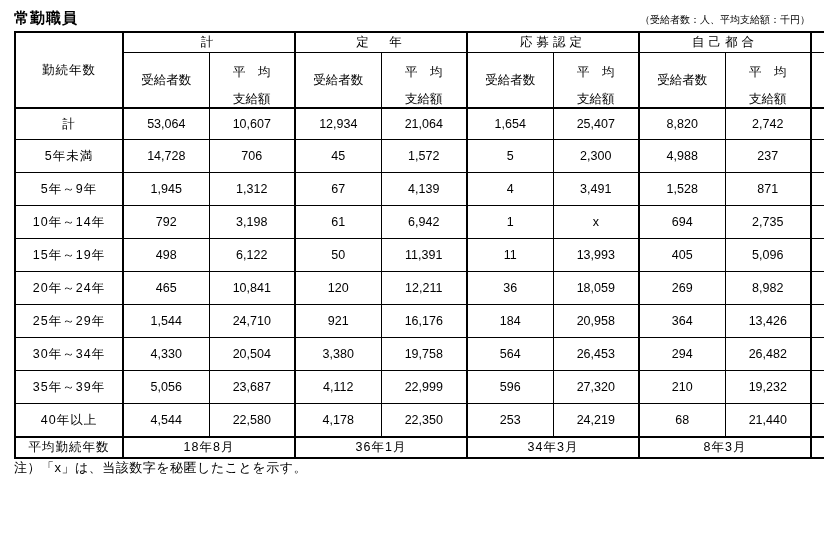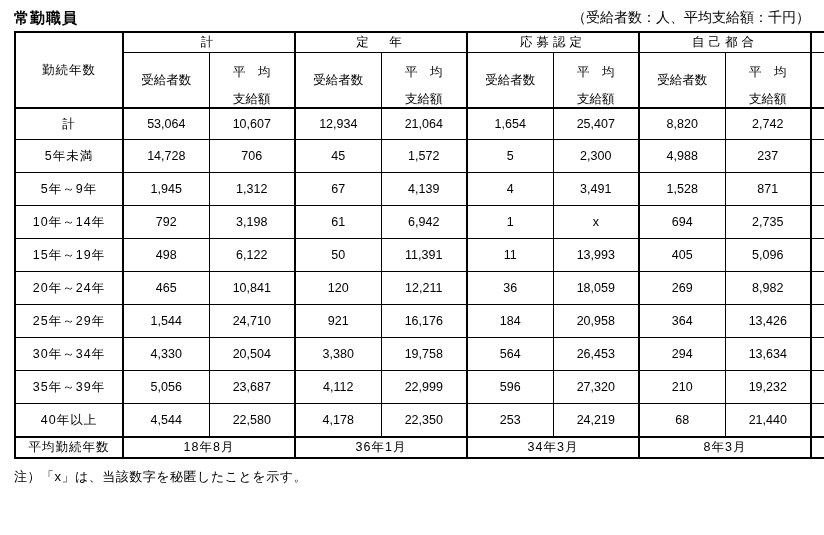--- a/index.html
+++ b/index.html
@@ -28,21 +28,21 @@
     justify-content: space-between;
     height: 22px;
     margin-bottom: 3px;
   }
   .doc-title {
     font-size: 15px;
     font-weight: bold;
     letter-spacing: 1px;
   }
   .unit-note {
-    font-size: 14px;
+    font-size: 10px;
     letter-spacing: 0px;
     padding-bottom: 1px;
   }
   table.stat {
     border-collapse: collapse;
     width: 796px;
     table-layout: fixed;
     border: 2px solid #000;
   }
   table.stat td, table.stat th {
@@ -88,21 +88,20 @@
   }
   tr.data td { height: 32px; }
   tr.total td { height: 30px; }
   td.avgyears {
     text-align: center;
     font-size: 12.5px;
     height: 28px;
     letter-spacing: 1px;
   }
   .footnote {
-    margin-top: 9px;
     font-size: 13px;
     letter-spacing: 0.5px;
   }
   col.c-label { width: 108px; }
   col.c-num { width: 86px; }
 </style>
 </head>
 <body>
 
 <div class="page">
@@ -254,21 +253,21 @@
         </tr>
         <tr class="data">
           <td class="label">30年～34年</td>
           <td class="num grp-left">4,330</td>
           <td class="num">20,504</td>
           <td class="num grp-left">3,380</td>
           <td class="num">19,758</td>
           <td class="num grp-left">564</td>
           <td class="num">26,453</td>
           <td class="num grp-left">294</td>
-          <td class="num">13,634</td>
+          <td class="num">26,482</td>
           <td class="num grp-left">92</td>
         </tr>
         <tr class="data">
           <td class="label">35年～39年</td>
           <td class="num grp-left">5,056</td>
           <td class="num">23,687</td>
           <td class="num grp-left">4,112</td>
           <td class="num">22,999</td>
           <td class="num grp-left">596</td>
           <td class="num">27,320</td>

